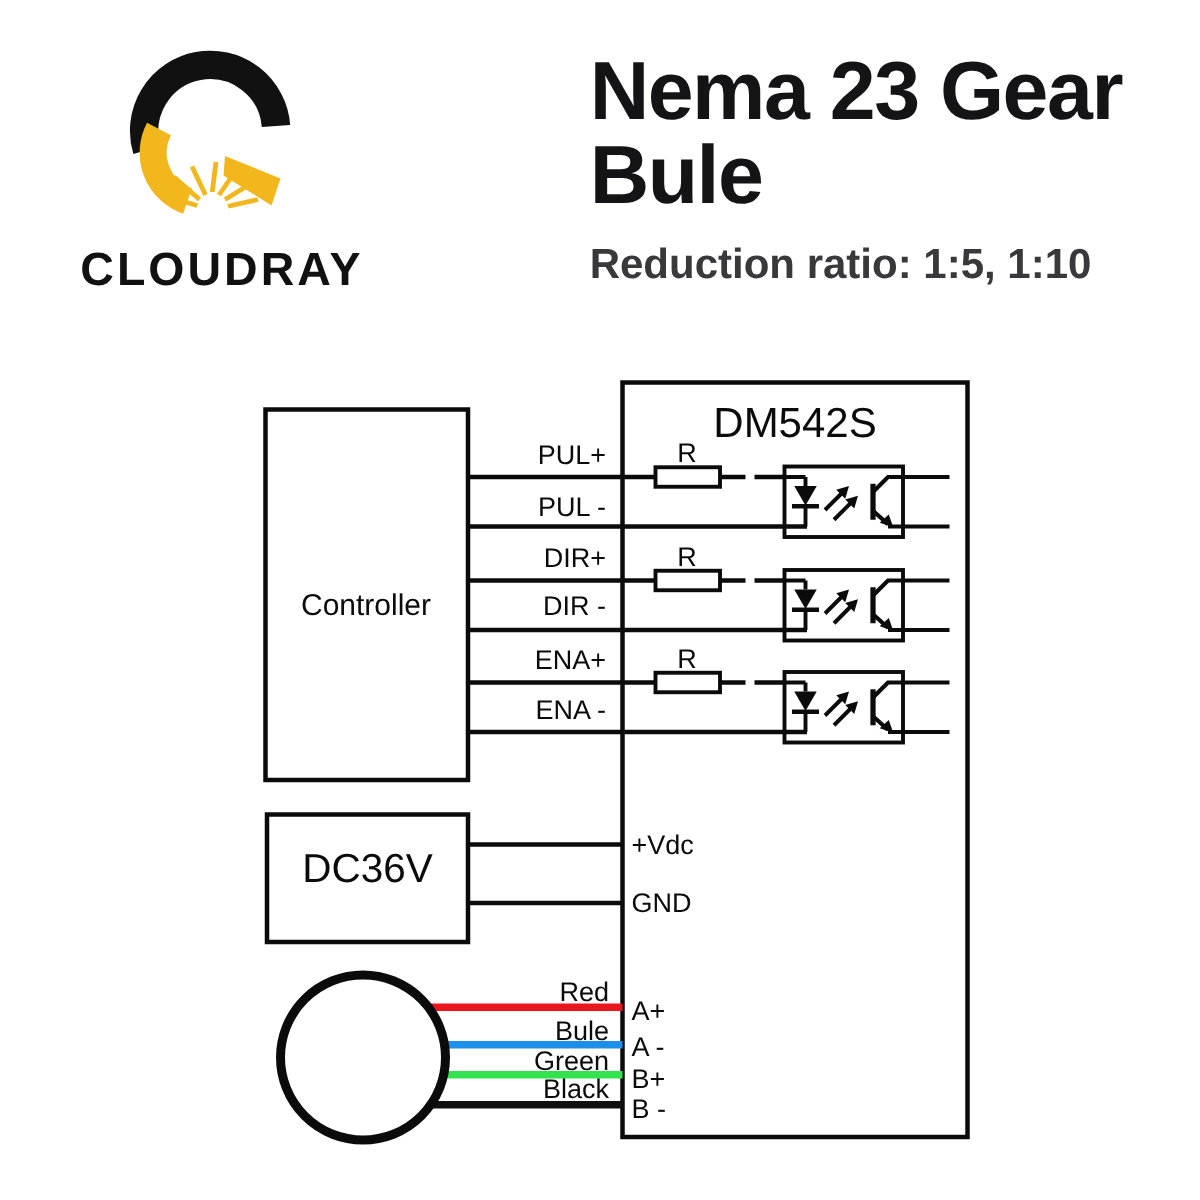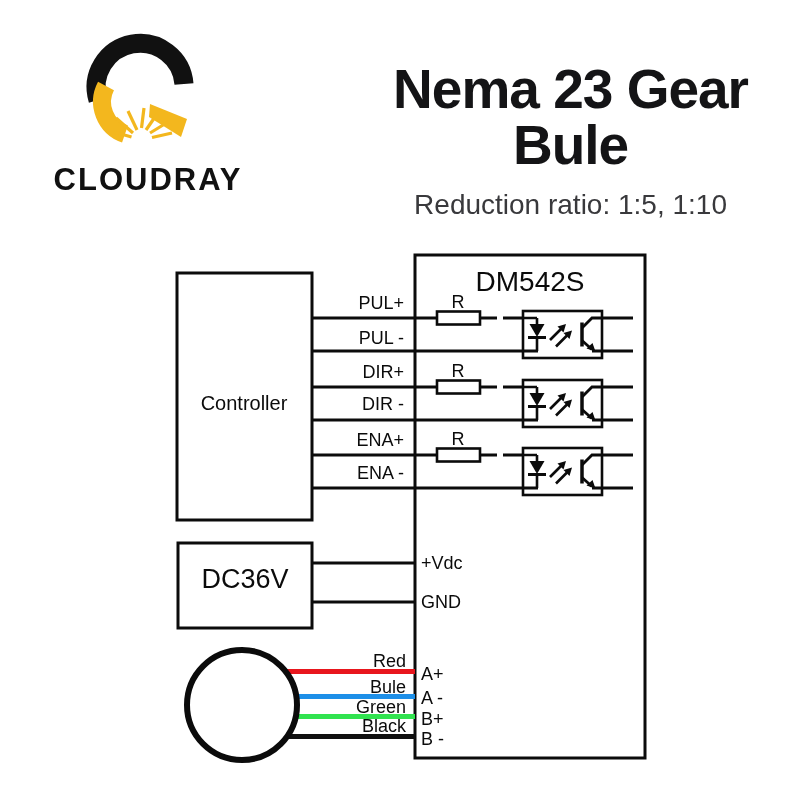--- a/index.html
+++ b/index.html
@@ -1,20 +1,20 @@
 <!DOCTYPE html>
 <html><head>
 <meta charset="utf-8">
 <style>
   html,body{margin:0;padding:0;background:#ffffff;}
   #page{position:relative;width:800px;height:800px;background:#ffffff;overflow:hidden;
         font-family:"Liberation Sans",sans-serif;}
-  #title-block{position:absolute;top:61px;right:52px;text-align:center;}
+  #title-block{position:absolute;top:32px;right:52px;text-align:left;}
   .title-line{font-size:55px;line-height:56px;font-weight:700;color:#141416;letter-spacing:-1px;}
-  #subtitle{margin-top:16px;font-size:28px;color:#39393c;font-weight:400;letter-spacing:0px;}
+  #subtitle{margin-top:16px;font-size:28px;color:#39393c;font-weight:700;letter-spacing:0px;}
   svg{position:absolute;left:0;top:0;}
   text{font-family:"Liberation Sans",sans-serif;fill:#0b0b0b;}
   .t18{font-size:18px;}
   .t20{font-size:20px;}
   .t27{font-size:27px;}
   .t28{font-size:28px;}
   .brand-text{font-size:31px;font-weight:700;letter-spacing:2px;fill:#111111;}
   .end{text-anchor:end;}
   .mid{text-anchor:middle;}
   .wire{stroke:#0b0b0b;stroke-width:3;fill:none;}

